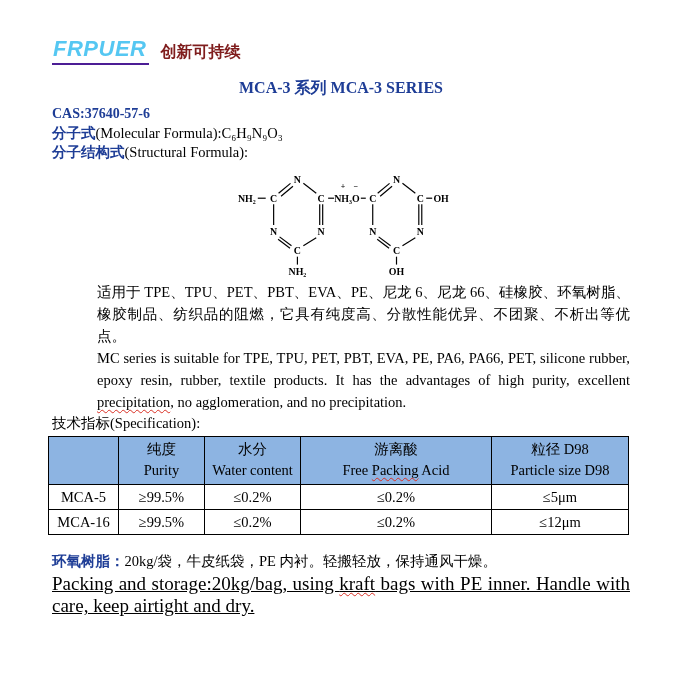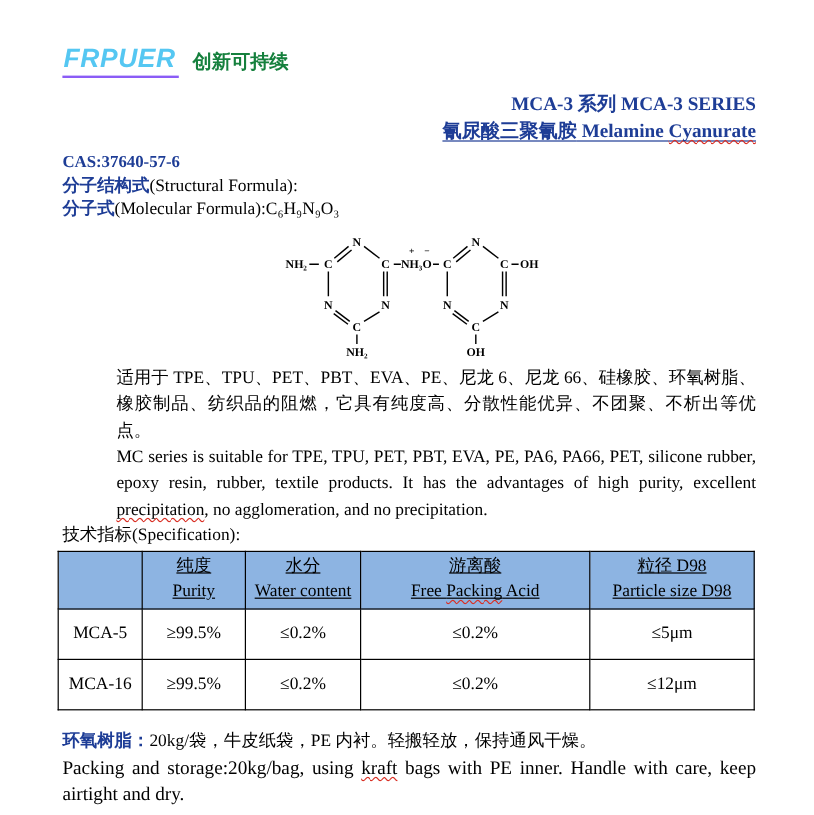--- a/index.html
+++ b/index.html
@@ -10,29 +10,29 @@
     color:#000;
   }
   .page { padding:38px 48px 0 52px; }
 
   
   .logo-row { display:flex; align-items:flex-end; gap:11px; }
   .brand {
     font-family:"Liberation Sans","DejaVu Sans",sans-serif;
     font-style:italic; font-weight:bold; font-size:22px; line-height:1;
     color:#55c7f2; letter-spacing:.5px;
-    padding:0 3px 3px 1px; border-bottom:2px solid #8b5cf6;
+    padding:0 3px 3px 1px; border-bottom:2px solid #4c1d95;
   }
   .slogan {
     font-family:"Liberation Sans","DejaVu Sans",sans-serif;
-    font-weight:bold; font-size:16px; color:#15803d; padding-bottom:2px;
-  }
-
-  
-  .title-block { text-align:right; margin-top:12px; color:#1e3d96; font-weight:bold; font-size:16px; line-height:21px; }
+    font-weight:bold; font-size:16px; color:#7f1d1d; padding-bottom:2px;
+  }
+
+  
+  .title-block { text-align:center; margin-top:12px; color:#1e3d96; font-weight:bold; font-size:16px; line-height:21px; }
   .title-line2-wrap { margin-top:1px; }
   .title-line2 { text-decoration:underline; text-decoration-thickness:1px; text-underline-offset:3px; }
   .wavy {
     text-decoration-line:underline; text-decoration-style:wavy;
     text-decoration-color:#d93025; text-decoration-thickness:1px;
     text-underline-offset:2px; text-decoration-skip-ink:none;
   }
 
   .blue { color:#1e3d96; font-weight:bold; }
   .cas-line { margin-top:7px; font-size:14px; line-height:18px; }
@@ -42,51 +42,46 @@
   .structure { margin:4px 0 0 182px; }
   .structure svg text { font-family:"Liberation Serif","DejaVu Serif",serif; font-weight:bold; }
 
   .section-heading { margin-top:8px; font-size:14.5px; line-height:20px; }
   .para { font-size:14.5px; line-height:22px; text-align:justify;margin-left:45px; }
   .spec-heading { font-size:14.5px; line-height:20px; margin:0 0 3px 0; }
 
   
   table { border-collapse:collapse; table-layout:fixed; width:580px; margin-left:-4px; }
   th,td { border:1px solid #000; text-align:center; vertical-align:middle; }
-  thead th { background:#8db4e2; font-weight:normal; font-size:14.5px; line-height:21px; padding:2px 0 3px 0;text-decoration:underline; }
-  tbody td { font-size:14.5px; height:42px; padding:0 2px; }
+  thead th { background:#8db4e2; font-weight:normal; font-size:14.5px; line-height:21px; padding:2px 0 3px 0; }
+  tbody td { font-size:14.5px; height:25px; padding:0 2px; }
 
   .pack-line { margin-top:15px; font-size:14.5px; line-height:22px; }
-  .pack-en { font-size:16px; line-height:22px; text-align:justify; margin-top:1px; }
+  .pack-en { font-size:19px; line-height:22px; text-align:justify; margin-top:1px;text-decoration:underline; }
 </style>
 </head>
 <body>
 
 <div class="page">
 
   <div class="logo-row">
     <span class="brand">FRPUER</span>
     <span class="slogan">创新可持续</span>
   </div>
 
   <div class="title-block">
     <div>MCA-3 系列 MCA-3 SERIES</div>
-    <div class="title-line2-wrap">
-      <span class="title-line2">
-        <span>氰尿酸三聚氰胺</span><span> Melamine </span><span class="wavy">Cyanurate</span>
-      </span>
-    </div>
   </div>
 
   <div class="cas-line blue">CAS:37640-57-6</div>
   <div class="info-line">
+    <span class="blue">分子式</span><span>(Molecular Formula):C₆H₉N₉O₃</span>
+  </div>
+  <div class="info-line">
     <span class="blue">分子结构式</span><span>(Structural Formula):</span>
-  </div>
-  <div class="info-line">
-    <span class="blue">分子式</span><span>(Molecular Formula):C₆H₉N₉O₃</span>
   </div>
 
   <div class="structure">
     <svg width="218" height="112" viewBox="0 0 220 112">
       <g stroke="#000" stroke-width="1.2">
 
         <line x1="57" y1="18" x2="45" y2="28"></line>
           <line x1="59.5" y1="21" x2="47.5" y2="31"></line>
         <line x1="70" y1="18" x2="83" y2="28"></line>
         <line x1="40" y1="39" x2="40" y2="60"></line>

